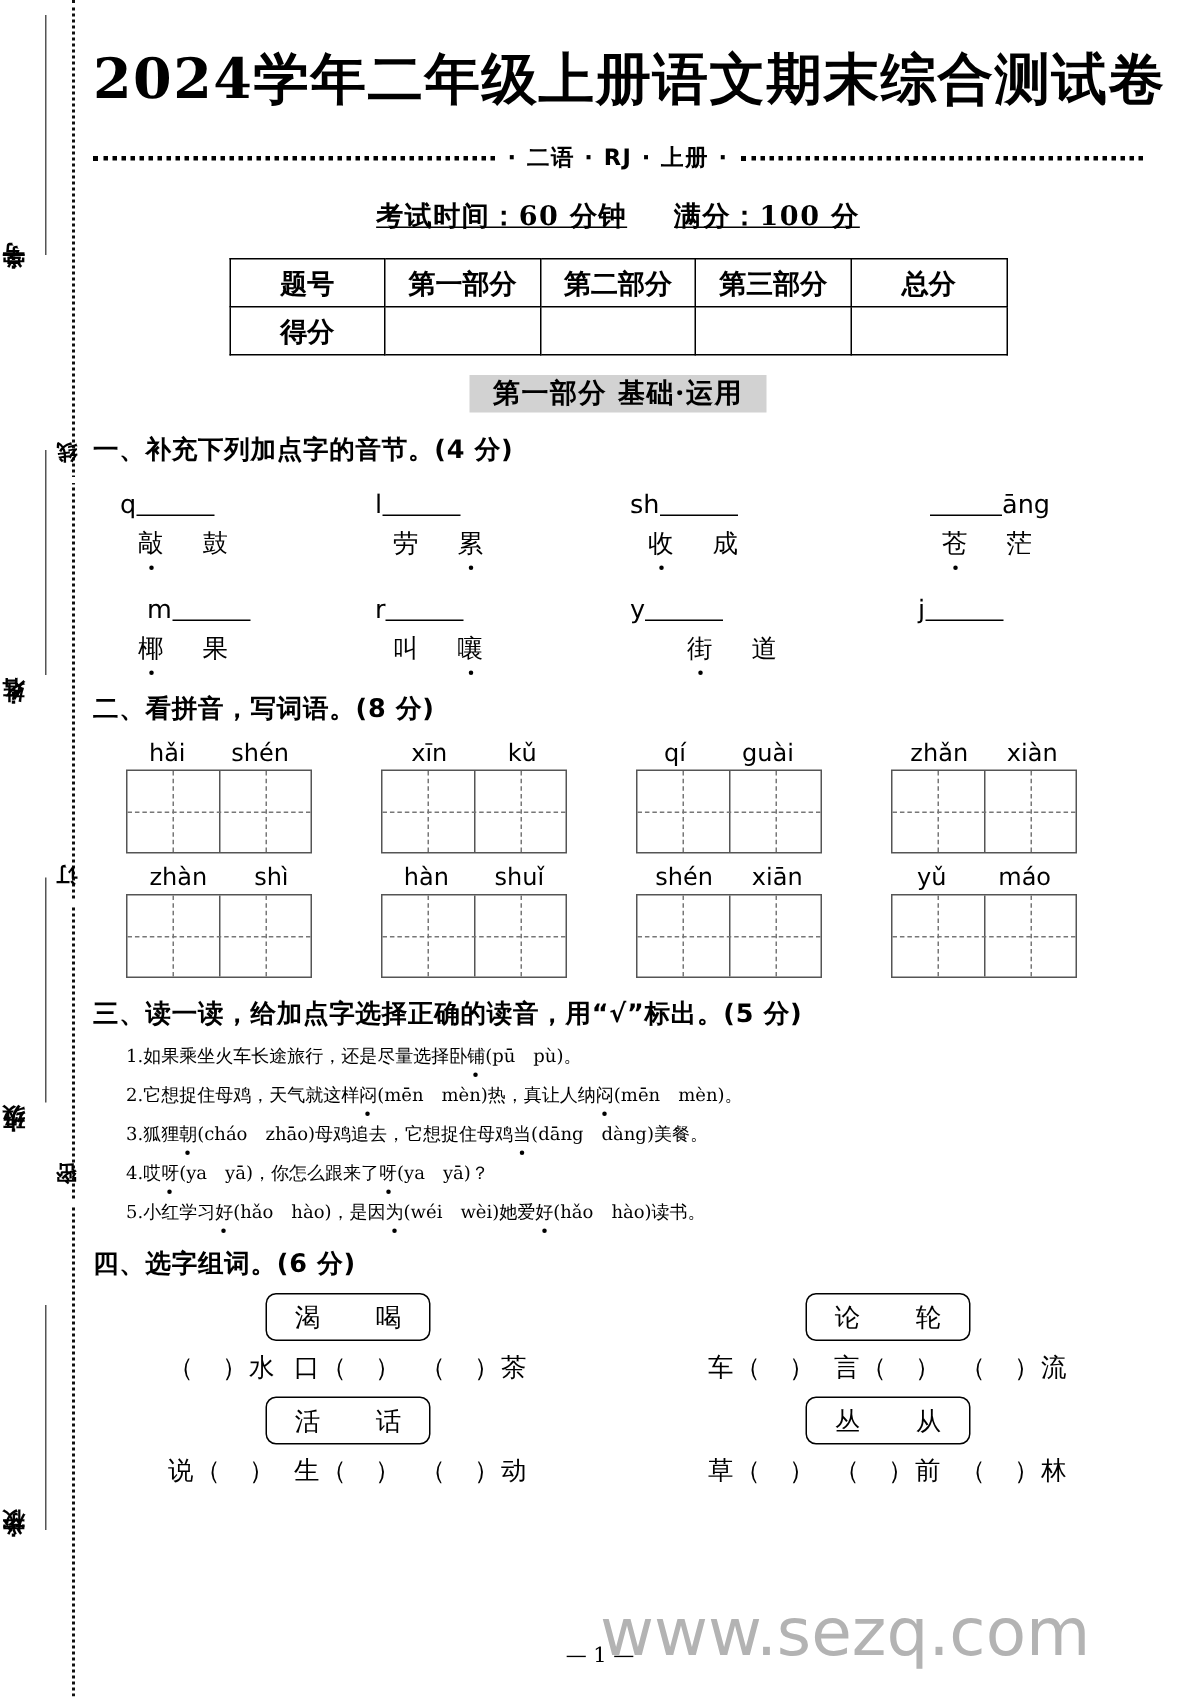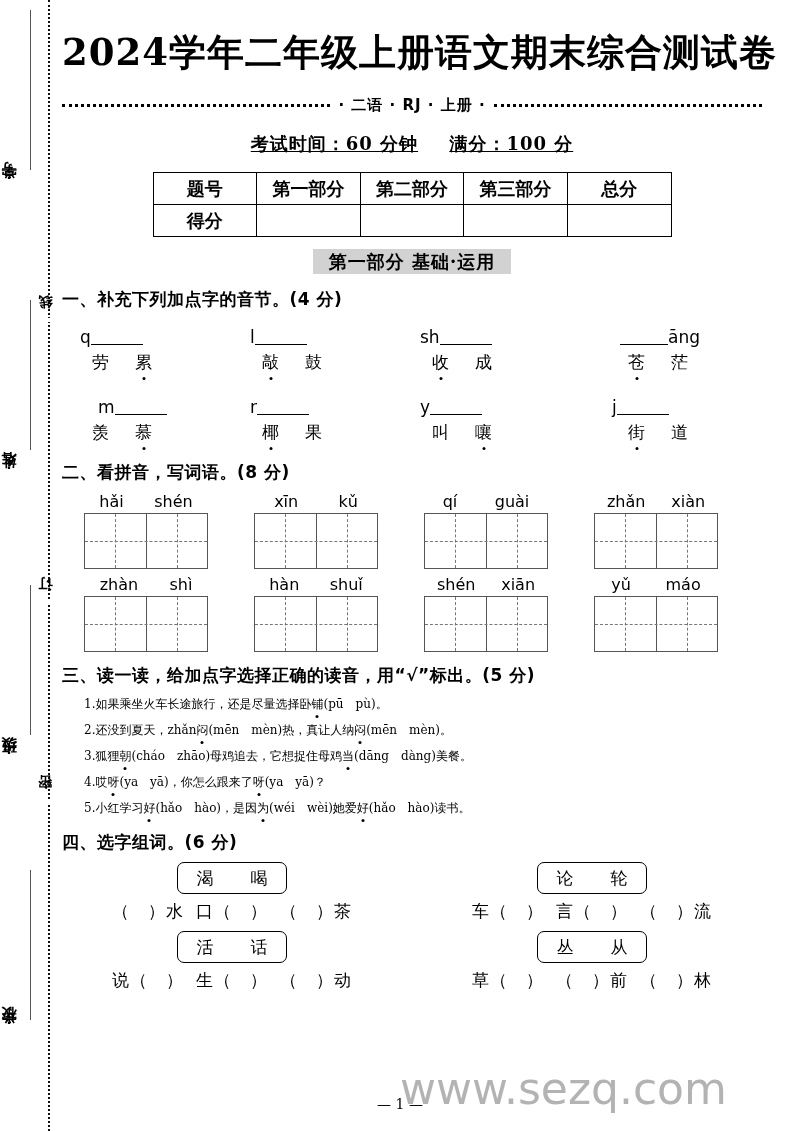--- a/index.html
+++ b/index.html
@@ -208,35 +208,34 @@
   <div class="py-block">
 
     <div class="py-row">
       <div class="py-cell"><span>q</span><i class="blank-after"></i></div>
       <div class="py-cell"><span>l</span><i class="blank-after"></i></div>
       <div class="py-cell"><span>sh</span><i class="blank-after"></i></div>
       <div class="py-cell" style="padding-left:48px;"><i class="blank-before"></i><span>āng</span></div>
     </div>
 
     <div class="py-row chars">
+      <div class="py-cell c"><span class="dotted-char">敲</span><span class="plain-char">鼓</span></div>
       <div class="py-cell c"><span class="plain-char">劳</span><span class="dotted-char">累</span></div>
-      <div class="py-cell c"><span class="dotted-char">敲</span><span class="plain-char">鼓</span></div>
       <div class="py-cell c"><span class="dotted-char">收</span><span class="plain-char">成</span></div>
       <div class="py-cell c" style="padding-left:56px;"><span class="dotted-char">苍</span><span class="plain-char">茫</span></div>
     </div>
 
     <div class="py-row" style="margin-top:8px;">
       <div class="py-cell" style="padding-left:36px;"><span>m</span><i class="blank-after"></i></div>
       <div class="py-cell"><span>r</span><i class="blank-after"></i></div>
       <div class="py-cell"><span>y</span><i class="blank-after"></i></div>
       <div class="py-cell" style="padding-left:40px;"><span>j</span><i class="blank-after"></i></div>
     </div>
 
     <div class="py-row chars">
-      <div class="py-cell c"><span class="plain-char">羡</span><span class="dotted-char">慕</span></div>
       <div class="py-cell c"><span class="dotted-char">椰</span><span class="plain-char">果</span></div>
       <div class="py-cell c"><span class="plain-char">叫</span><span class="dotted-char">嚷</span></div>
       <div class="py-cell c" style="padding-left:56px;"><span class="dotted-char">街</span><span class="plain-char">道</span></div>
     </div>
   </div>
 
   <div class="q-head" style="margin-top:12px;">二、看拼音，写词语。(8 分)</div>
   <div class="grid-block">
 
     <div class="grid-row">
@@ -326,21 +325,21 @@
     </div>
   </div>
 
   <div class="q-head" style="margin-top:12px;">三、读一读，给加点字选择正确的读音，用“√”标出。(5 分)</div>
 
   <div class="sent">
     <span>1.</span><span>如果乘坐火车长途旅行，还是尽量选择卧</span><span class="dc">铺</span><span>(pū　pù)。</span>
   </div>
 
   <div class="sent">
-    <span>2.</span><span>还没到夏天，zhǎn</span><span class="dc">闷</span><span>(mēn　mèn)热，真让人纳</span><span class="dc">闷</span><span>(mēn　mèn)。</span>
+    <span>2.</span><span>它想捉住母鸡，天气就这样</span><span class="dc">闷</span><span>(mēn　mèn)热，真让人纳</span><span class="dc">闷</span><span>(mēn　mèn)。</span>
   </div>
 
   <div class="sent">
     <span>3.</span><span>狐狸</span><span class="dc">朝</span><span>(cháo　zhāo)母鸡追去，它想捉住母鸡</span><span class="dc">当</span><span>(dāng　dàng)美餐。</span>
   </div>
 
   <div class="sent">
     <span>4.</span><span>哎</span><span class="dc">呀</span><span>(ya　yā)，你怎么跟来了</span><span class="dc">呀</span><span>(ya　yā)？</span>
   </div>
 

